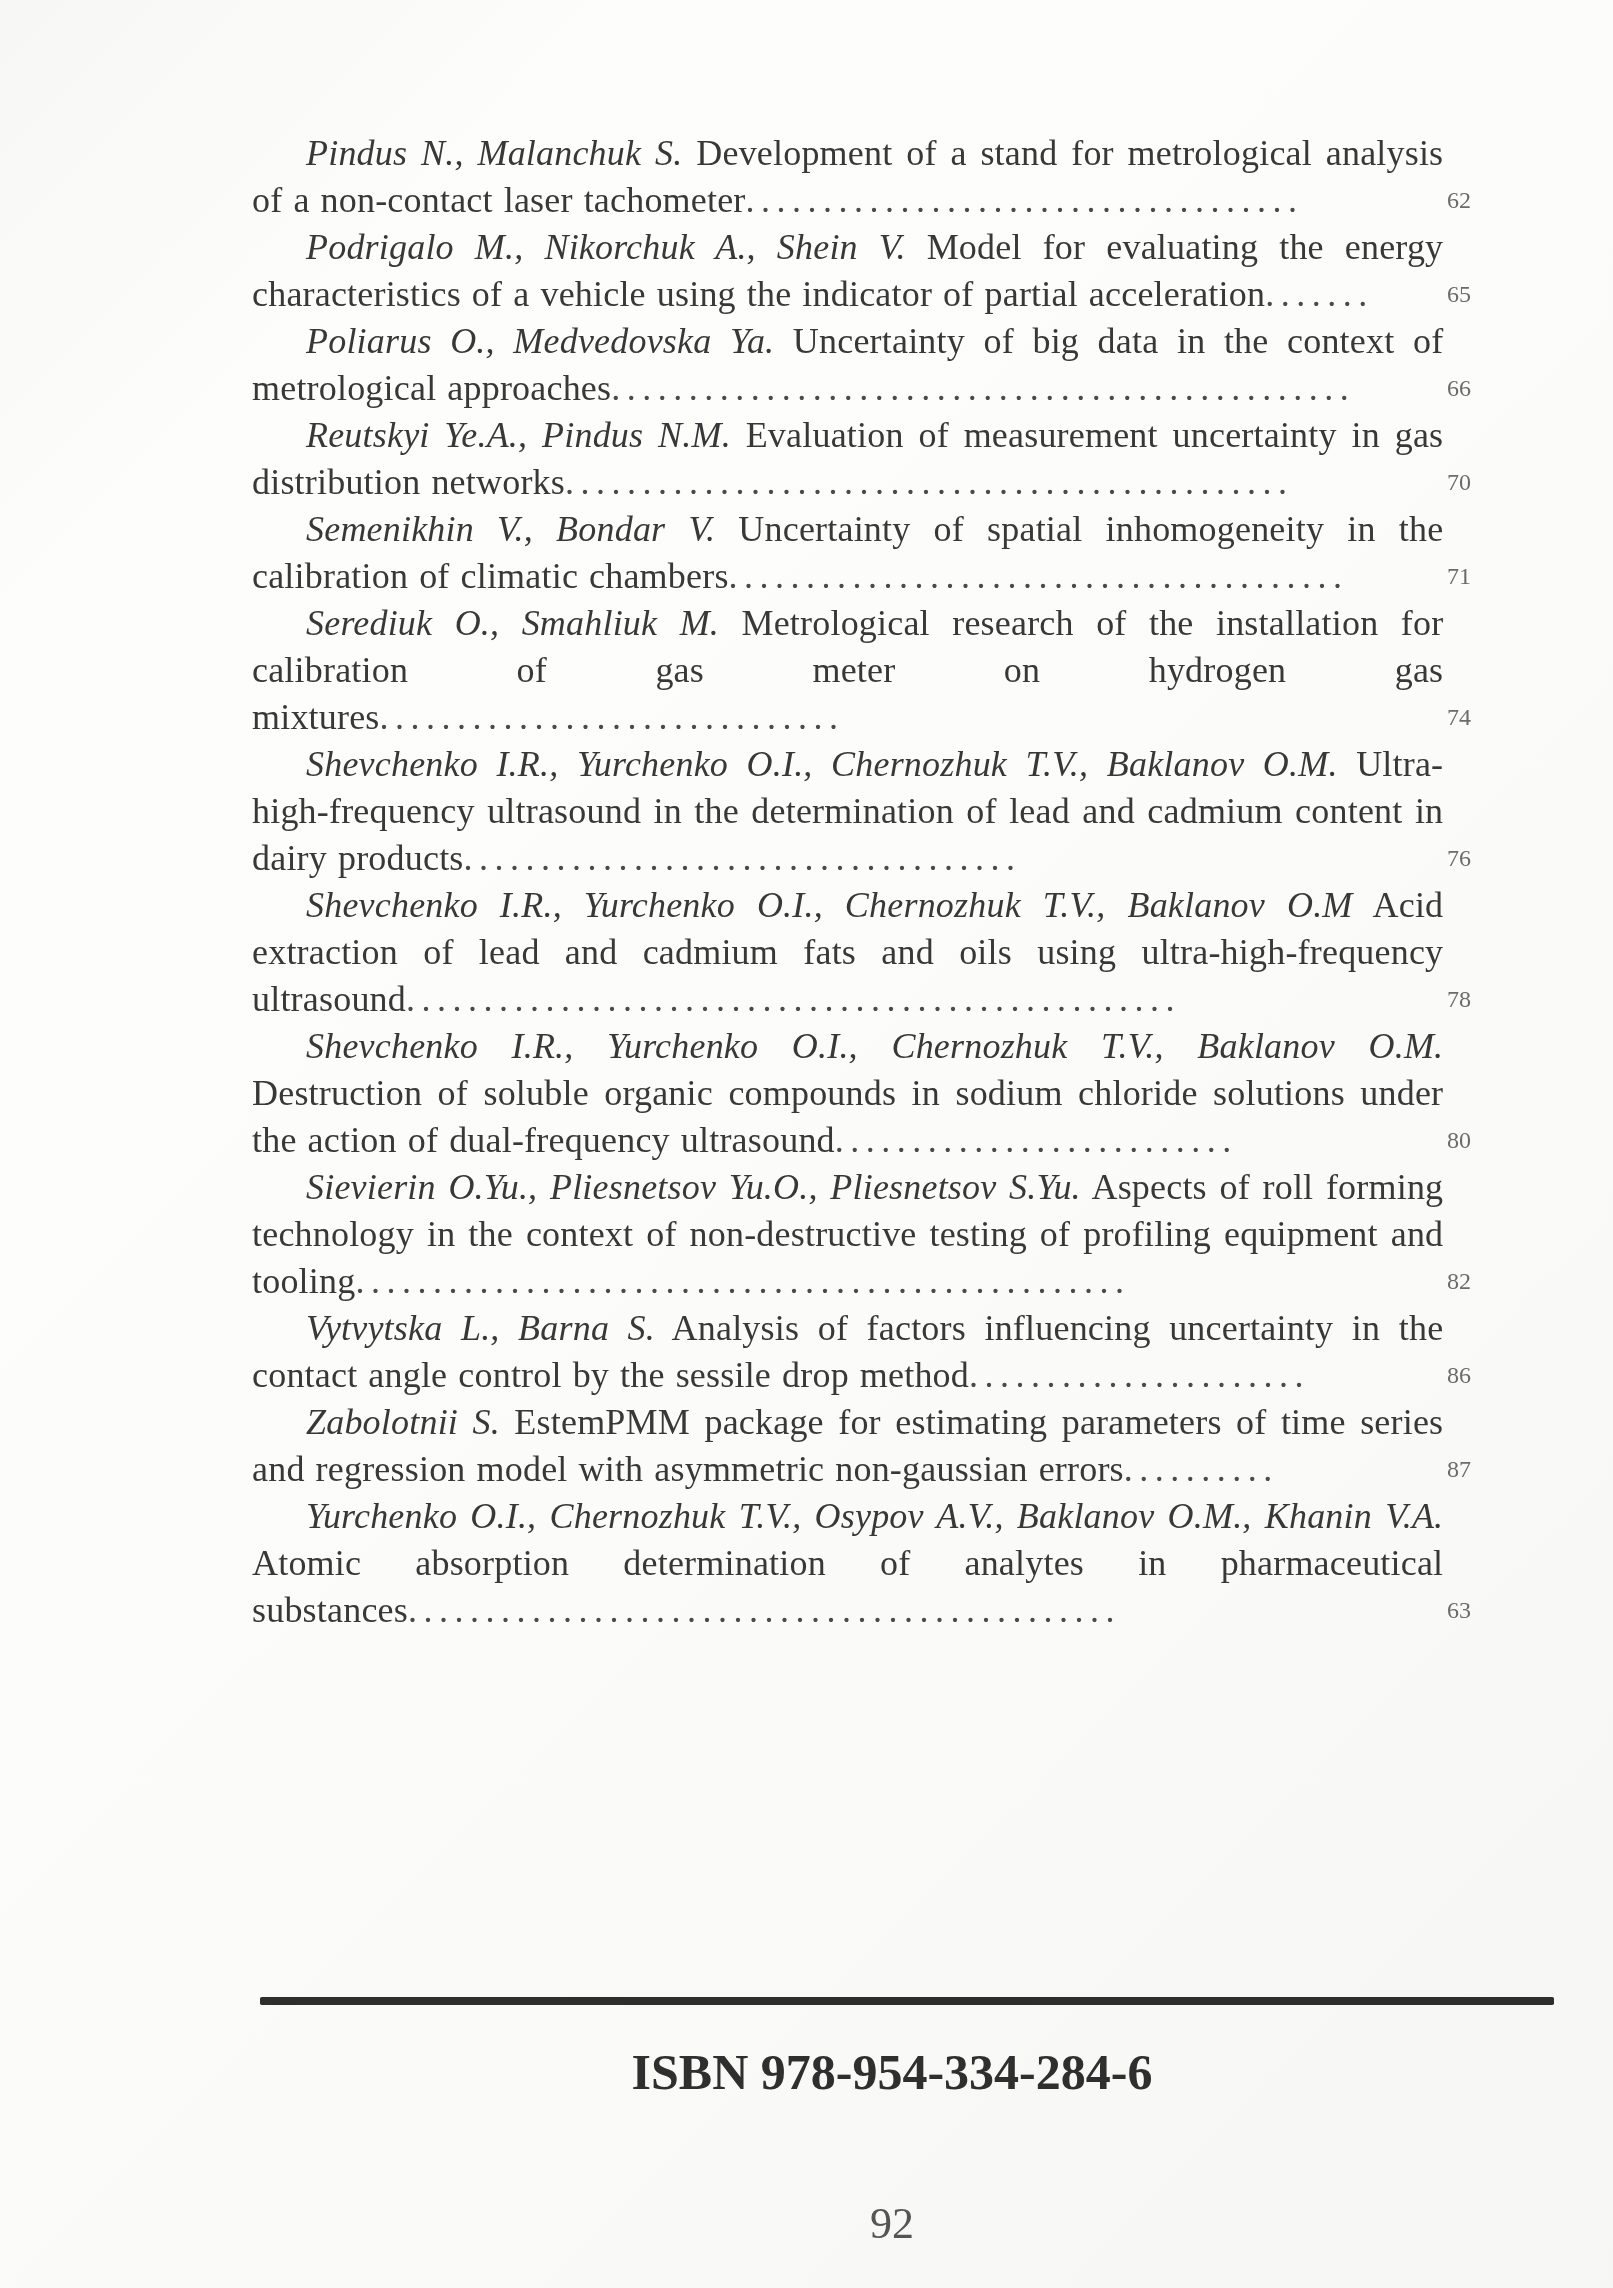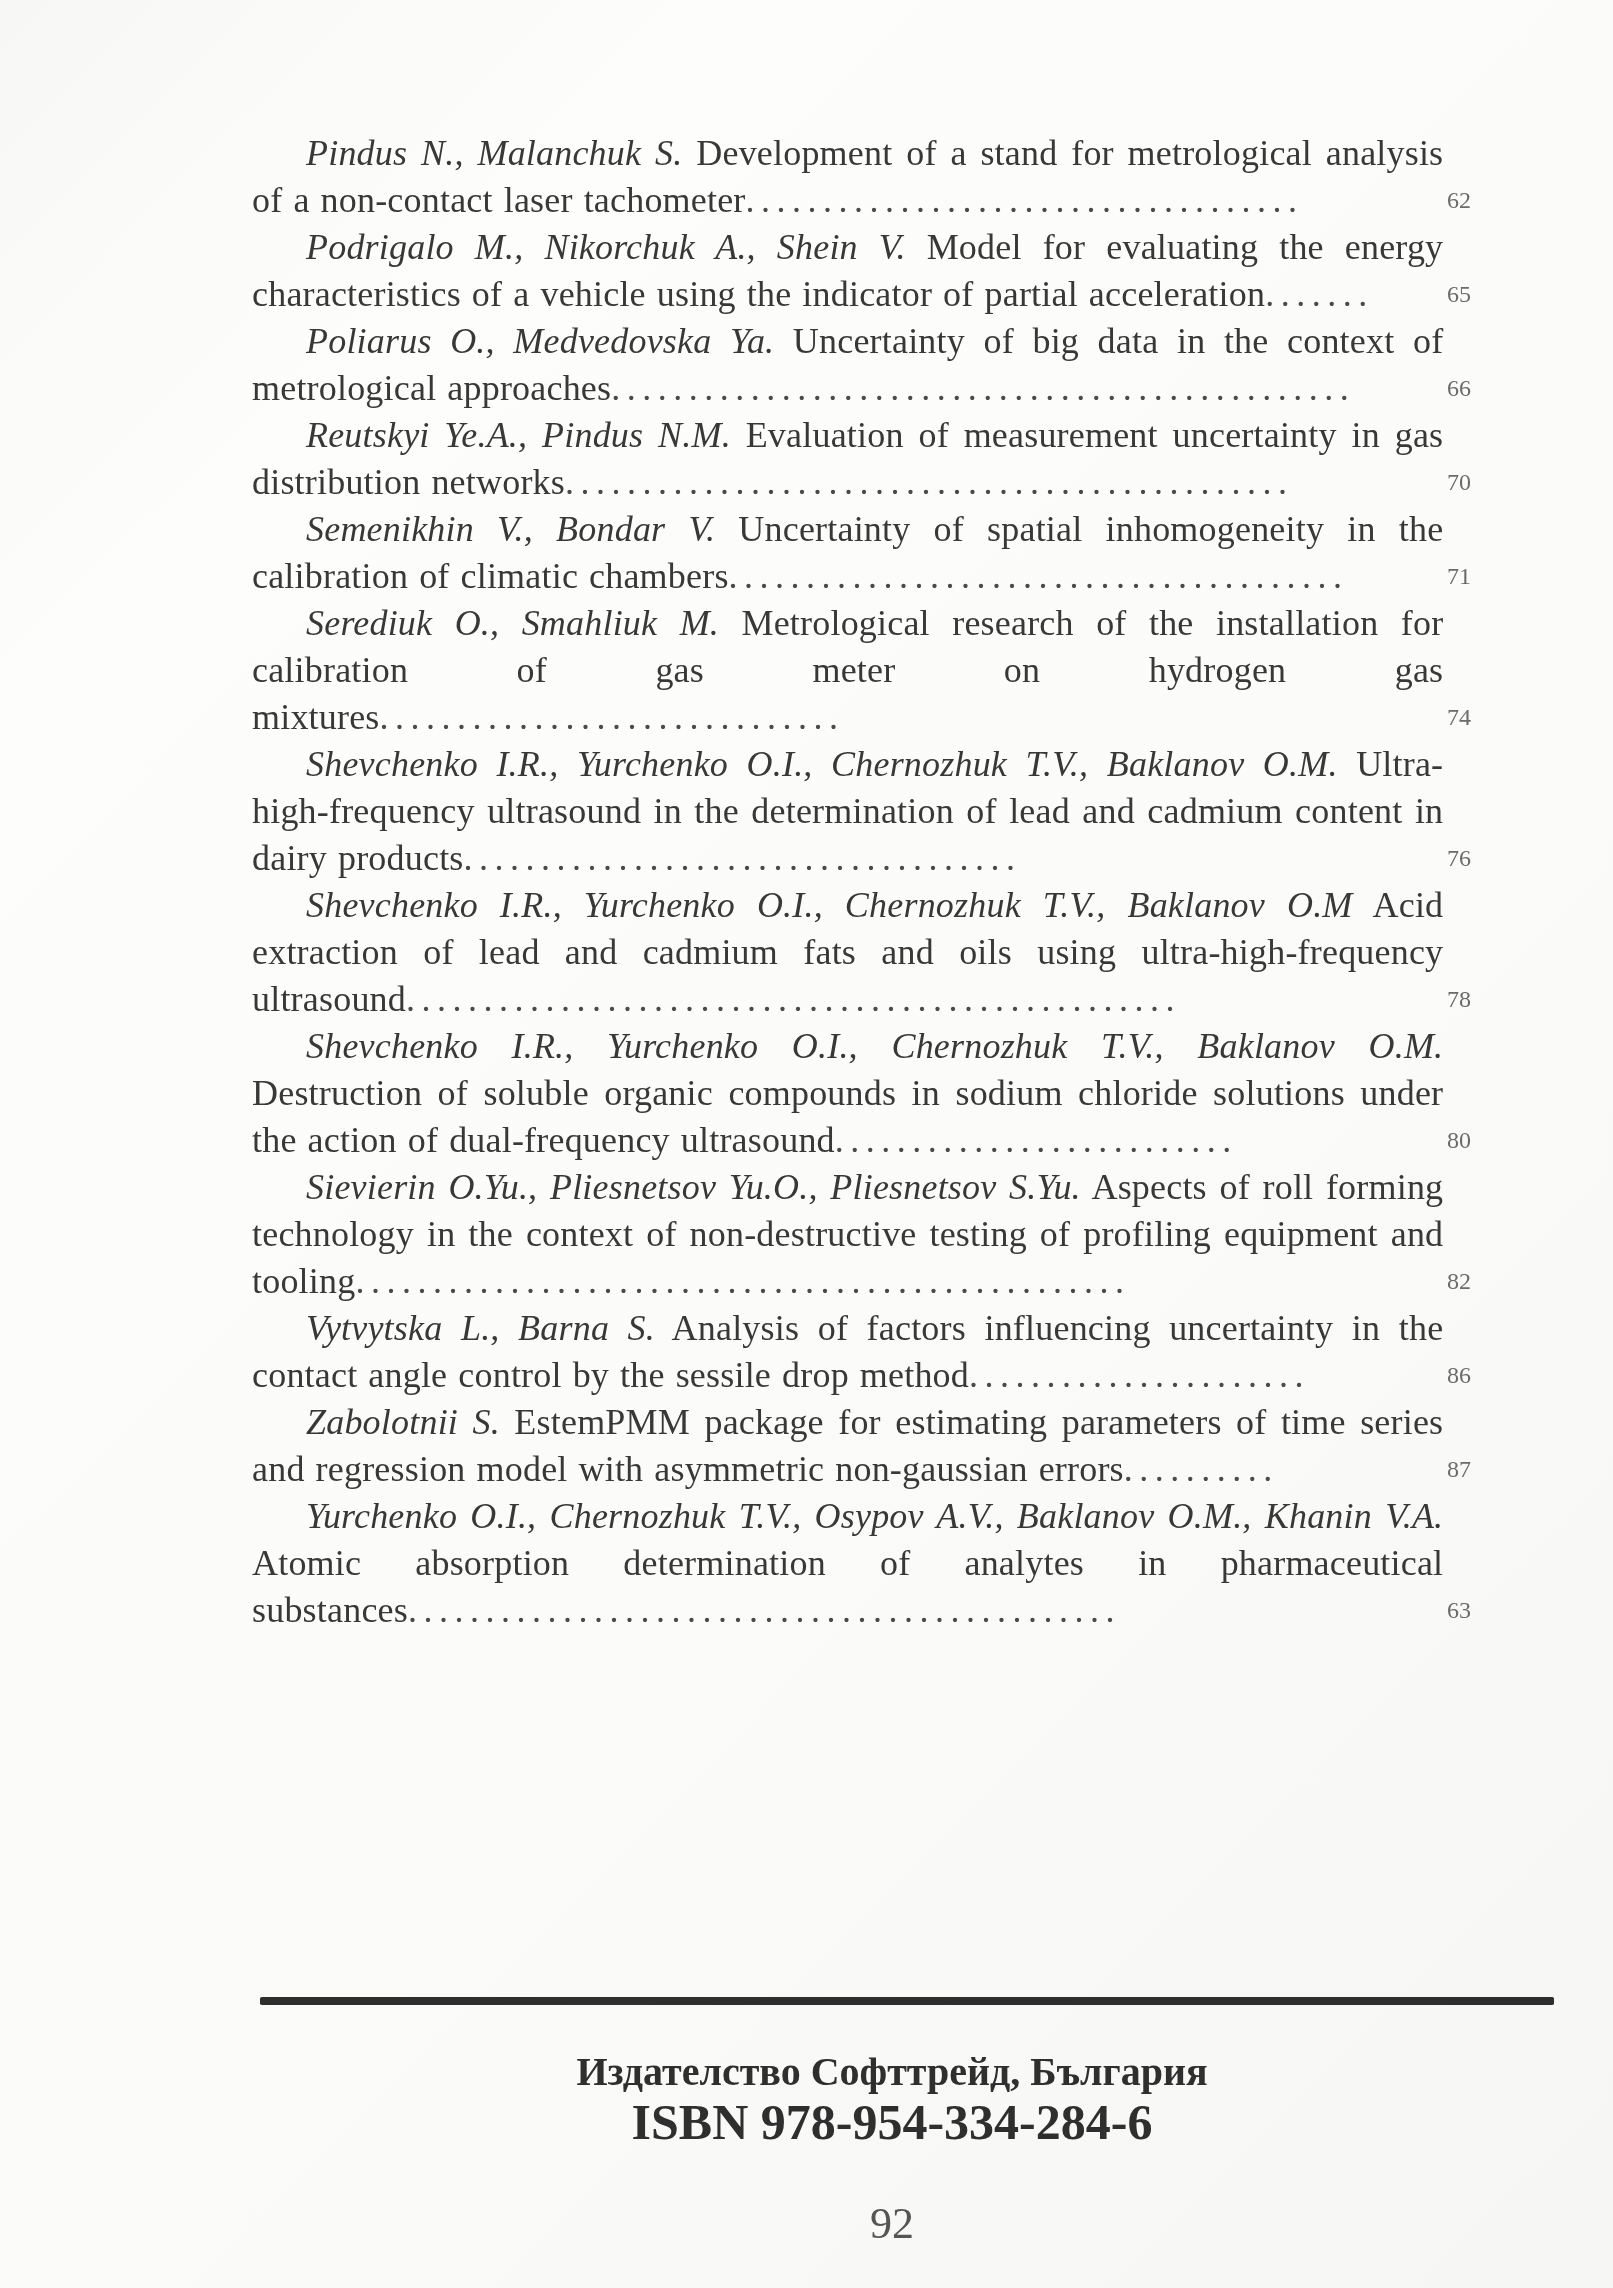--- a/index.html
+++ b/index.html
@@ -166,20 +166,19 @@
 
   <div class="entry">
     <p class="entry-text"><span class="authors">Yurchenko O.I., Chernozhuk T.V., Osypov A.V., Baklanov O.M., Khanin V.A.</span> <span class="title">Atomic absorption determination of analytes in pharmaceutical substances</span><span class="leader">..............................................</span></p>
     <div class="pageno">63</div>
   </div>
 </div>
 
   <div class="rule"></div>
 
   <div class="footer">
-    <div class="publisher">Издателство Софттрейд, България</div>
     <div class="isbn">ISBN 978-954-334-284-6</div>
   </div>
 
   <div class="folio">92</div>
 
 </div>
 
 
 </body></html>

